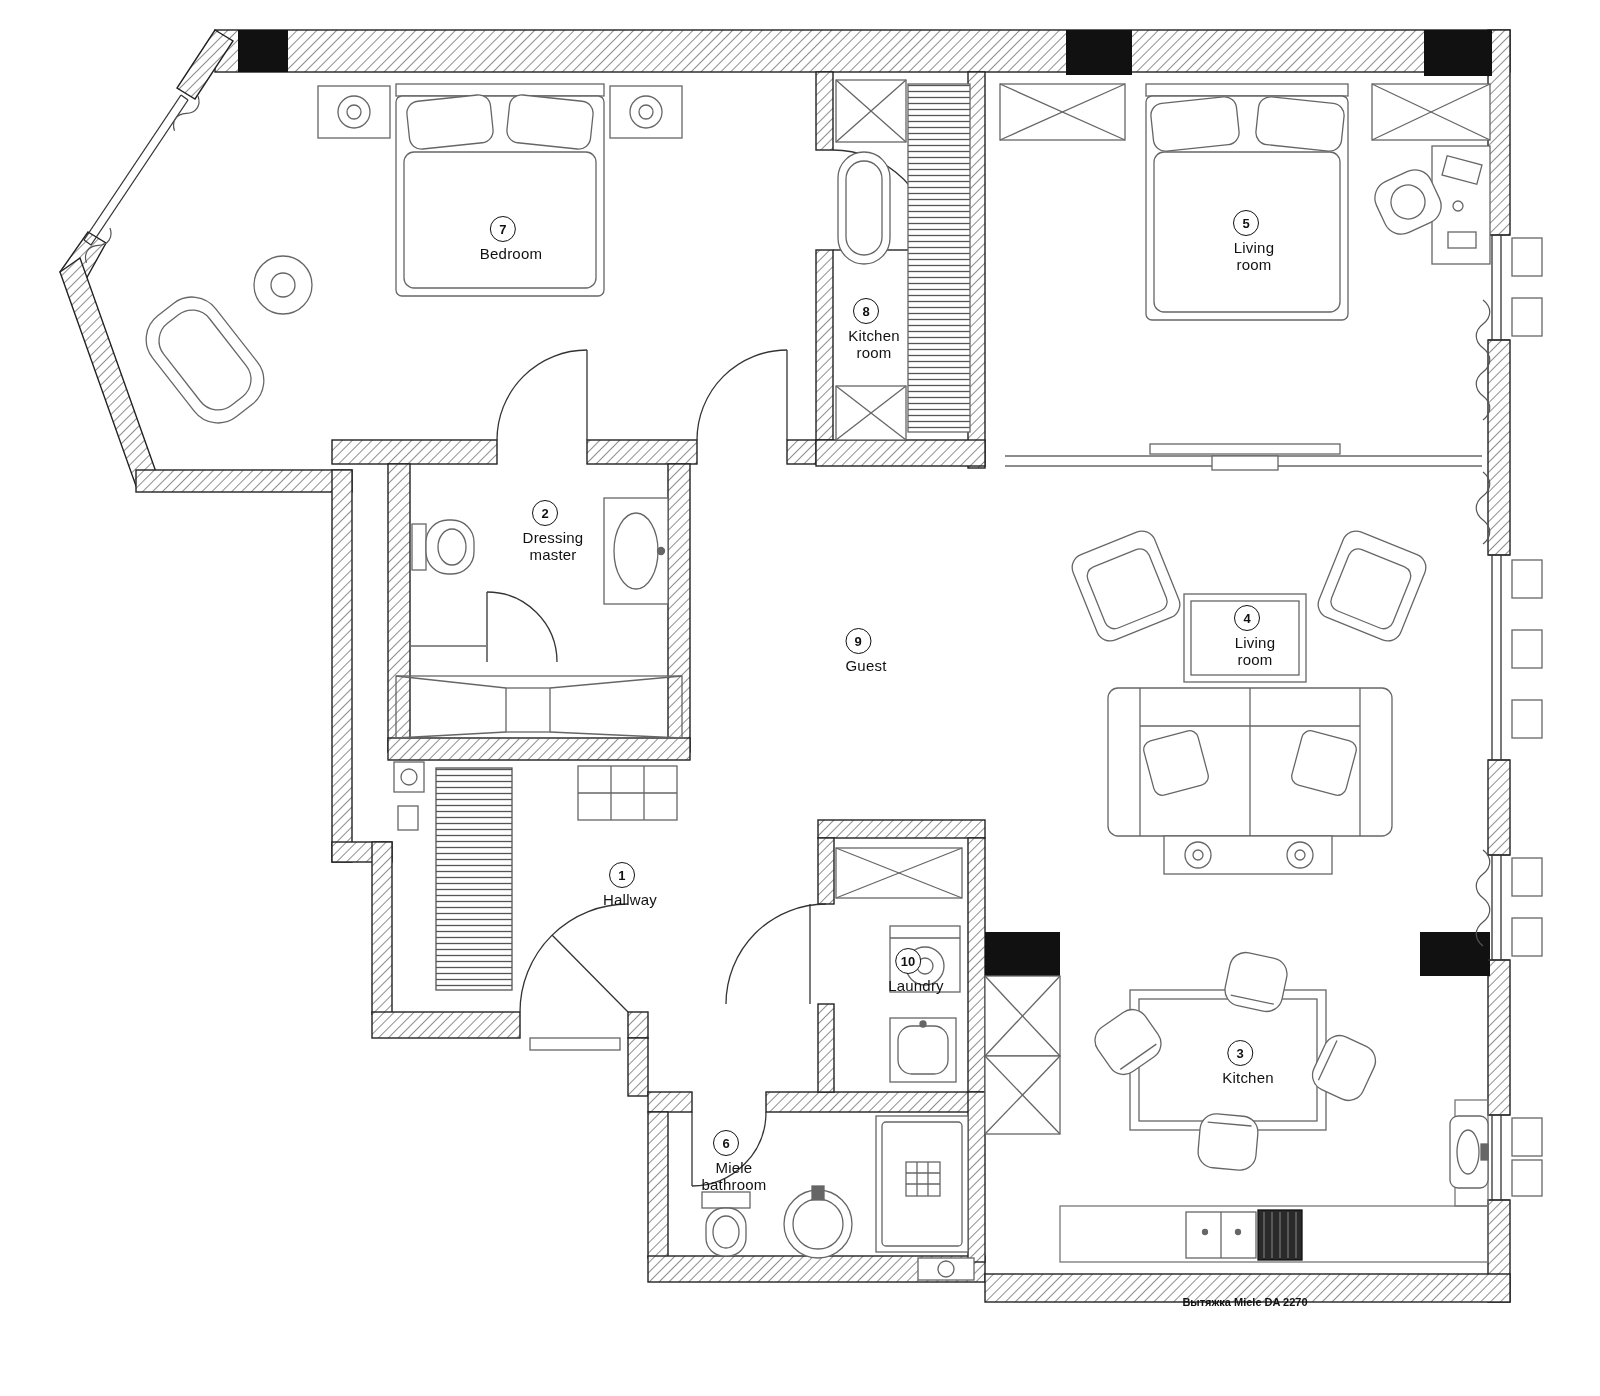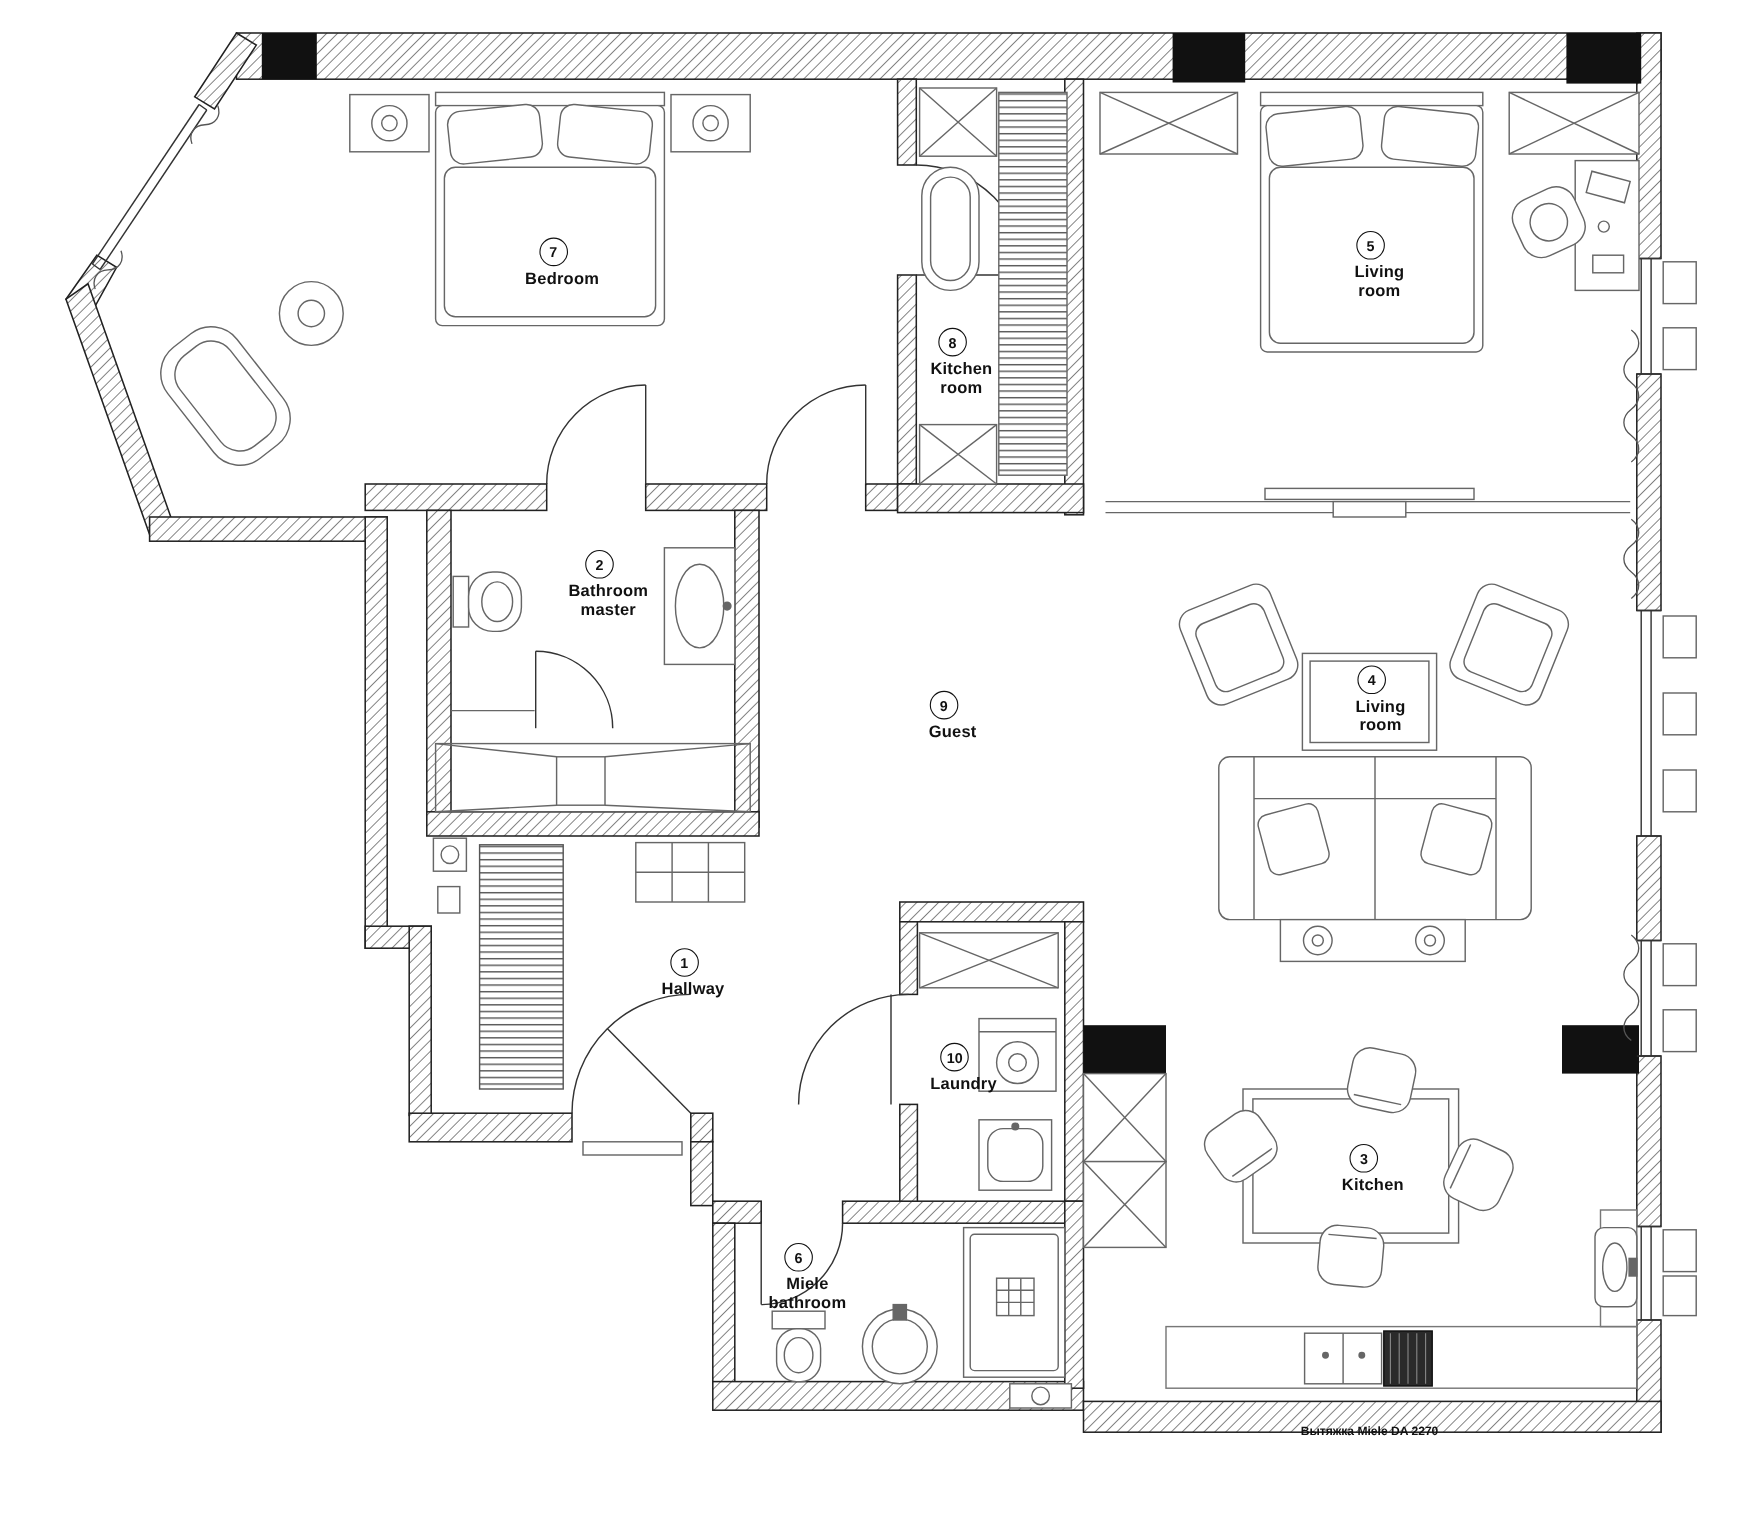--- a/index.html
+++ b/index.html
@@ -4,21 +4,21 @@
 <style>
   html,body{margin:0;padding:0;background:#fff;}
   .plan{position:relative;width:1600px;height:1396px;background:#fff;overflow:hidden;
         font-family:"Liberation Sans",sans-serif;color:#111;}
   .plan svg{position:absolute;left:0;top:0;}
   .room-label{position:absolute;display:flex;flex-direction:column;align-items:center;gap:3px;
               transform:translate(-50%,0);text-align:center;z-index:5;}
   .num{width:24px;height:24px;border:1.7px solid #111;border-radius:50%;background:#fff;
        display:flex;align-items:center;justify-content:center;
        font-size:13px;font-weight:bold;line-height:1;}
-  .name{font-weight:bold;font-size:15px;line-height:1.15;letter-spacing:.2px;margin-left:16px;}
+  .name{font-weight:normal;font-size:15px;line-height:1.15;letter-spacing:.2px;margin-left:16px;}
   .w50{width:52px;} .w70{width:72px;} .w84{width:86px;} .w90{width:92px;}
   .hood-note{position:absolute;transform:translate(-50%,0);font-size:11px;font-weight:bold;
              color:#111;z-index:5;white-space:nowrap;margin-top:40px;}
 </style>
 </head>
 <body>
 
 <div class="plan">
 
   <svg width="1600" height="1396" viewBox="0 0 1600 1396">
@@ -427,39 +427,39 @@
     <div class="name w70">Kitchen room</div>
   </div>
 
   <div class="room-label" style="left:1246px;top:210px">
     <div class="num">5</div>
     <div class="name w50">Living room</div>
   </div>
 
   <div class="room-label" style="left:545px;top:500px">
     <div class="num">2</div>
-    <div class="name w90">Bathroom master</div>
+    <div class="name w90">Dressing master</div>
   </div>
 
   <div class="room-label" style="left:858px;top:628px">
     <div class="num">9</div>
     <div class="name">Guest</div>
   </div>
 
   <div class="room-label" style="left:1247px;top:605px">
     <div class="num">4</div>
     <div class="name w50">Living room</div>
   </div>
 
   <div class="room-label" style="left:622px;top:862px">
     <div class="num">1</div>
     <div class="name">Hallway</div>
   </div>
 
-  <div class="room-label" style="left:868px;top:948px">
+  <div class="room-label" style="left:908px;top:948px">
     <div class="num">10</div>
     <div class="name">Laundry</div>
   </div>
 
   <div class="room-label" style="left:726px;top:1130px">
     <div class="num">6</div>
     <div class="name w84">Miele bathroom</div>
   </div>
 
   <div class="room-label" style="left:1240px;top:1040px">

